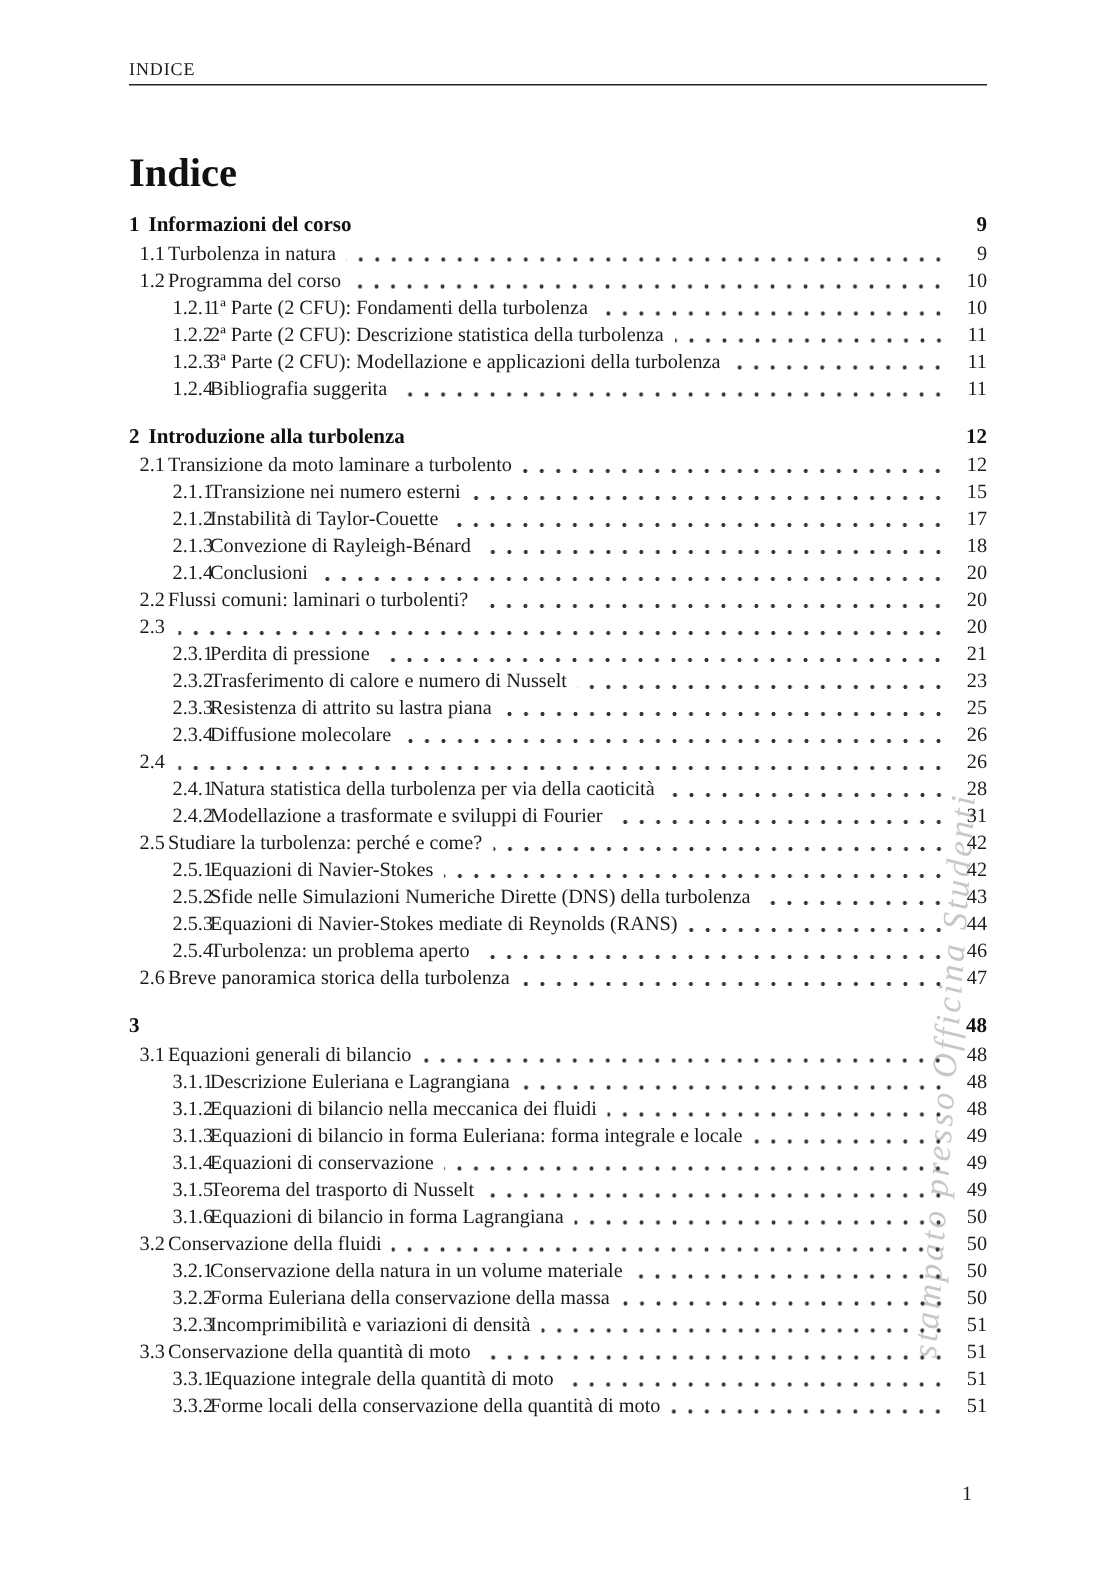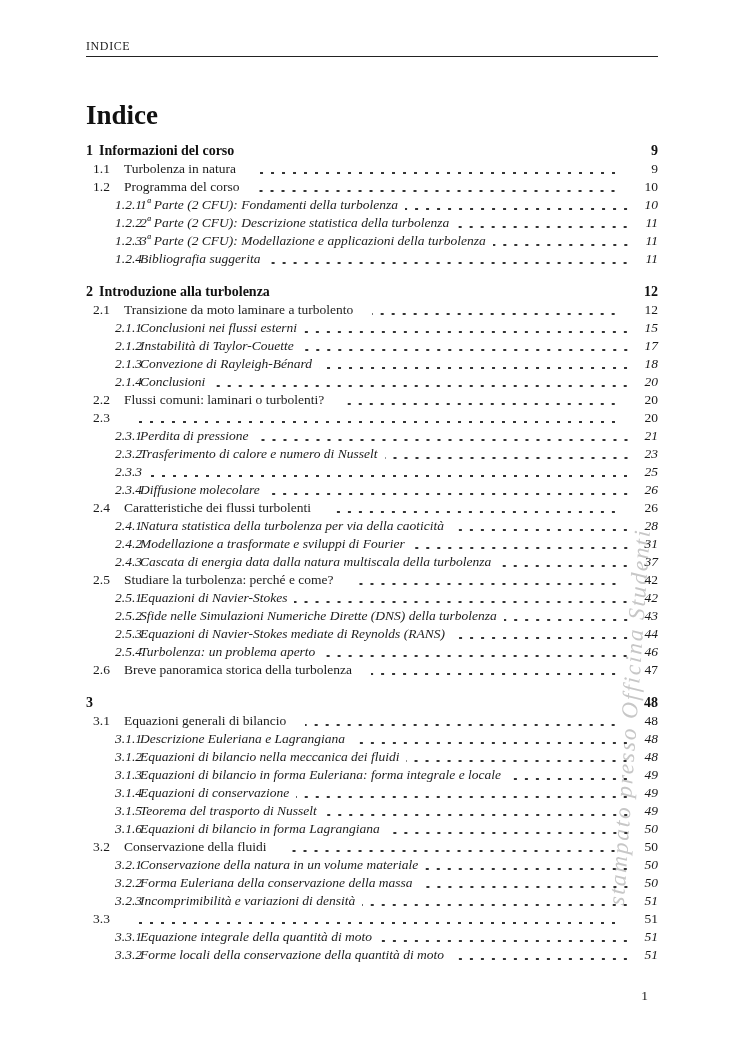--- a/index.html
+++ b/index.html
@@ -24,22 +24,22 @@
     font-size:27px;line-height:28px;font-weight:bold;color:#111;
   }
 
   
   .toc{position:absolute;left:86px;right:86px;top:142px;z-index:1;}
   .toc-row{display:flex;align-items:baseline;height:18px;line-height:18px;font-size:13.5px;white-space:nowrap;}
   .toc-row.l1{font-weight:bold;font-size:14px;color:#111;}
   .toc-row.l1:not(:first-child){margin-top:15px;}
   .num{flex:0 0 auto;}
   .l1 .num{width:13px;}
-  .l2{padding-left:7px;gap:12px;}  .l2 .num{width:19px;}
-  .l3{padding-left:29px;font-style:italic;} .l3 .num{width:25px;}
+  .l2{padding-left:7px;}  .l2 .num{width:19px;}
+  .l3{padding-left:29px;} .l3 .num{width:25px;}
   .ttl{flex:0 1 auto;overflow:hidden;}
   .dots{
     flex:1 1 auto;align-self:flex-end;height:4px;margin:0 5px 3px 7px;
     background-image:radial-gradient(circle,#333 1.15px,rgba(0,0,0,0) 1.5px);
     background-size:11px 4px;background-repeat:repeat-x;background-position:right center;
   }
   .spacer{flex:1 1 auto;}
   .pg{flex:0 0 auto;min-width:22px;text-align:right;}
 
   
@@ -118,21 +118,21 @@
         <span class="pg">12</span>
       </div>
       <div class="toc-row l2">
         <span class="num">2.1</span>
         <span class="ttl">Transizione da moto laminare a turbolento</span>
         <span class="dots"></span>
         <span class="pg">12</span>
       </div>
       <div class="toc-row l3">
         <span class="num">2.1.1</span>
-        <span class="ttl">Conclusioni nei flussi esterni</span>
+        <span class="ttl">Transizione nei numero esterni</span>
         <span class="dots"></span>
         <span class="pg">15</span>
       </div>
       <div class="toc-row l3">
         <span class="num">2.1.2</span>
         <span class="ttl">Instabilità di Taylor-Couette</span>
         <span class="dots"></span>
         <span class="pg">17</span>
       </div>
       <div class="toc-row l3">
@@ -165,52 +165,46 @@
         <span class="pg">21</span>
       </div>
       <div class="toc-row l3">
         <span class="num">2.3.2</span>
         <span class="ttl">Trasferimento di calore e numero di Nusselt</span>
         <span class="dots"></span>
         <span class="pg">23</span>
       </div>
       <div class="toc-row l3">
         <span class="num">2.3.3</span>
+        <span class="ttl">Resistenza di attrito su lastra piana</span>
         <span class="dots"></span>
         <span class="pg">25</span>
       </div>
       <div class="toc-row l3">
         <span class="num">2.3.4</span>
         <span class="ttl">Diffusione molecolare</span>
         <span class="dots"></span>
         <span class="pg">26</span>
       </div>
       <div class="toc-row l2">
         <span class="num">2.4</span>
-        <span class="ttl">Caratteristiche dei flussi turbolenti</span>
         <span class="dots"></span>
         <span class="pg">26</span>
       </div>
       <div class="toc-row l3">
         <span class="num">2.4.1</span>
         <span class="ttl">Natura statistica della turbolenza per via della caoticità</span>
         <span class="dots"></span>
         <span class="pg">28</span>
       </div>
       <div class="toc-row l3">
         <span class="num">2.4.2</span>
         <span class="ttl">Modellazione a trasformate e sviluppi di Fourier</span>
         <span class="dots"></span>
         <span class="pg">31</span>
-      </div>
-      <div class="toc-row l3">
-        <span class="num">2.4.3</span>
-        <span class="ttl">Cascata di energia data dalla natura multiscala della turbolenza</span>
-        <span class="dots"></span>
-        <span class="pg">37</span>
       </div>
       <div class="toc-row l2">
         <span class="num">2.5</span>
         <span class="ttl">Studiare la turbolenza: perché e come?</span>
         <span class="dots"></span>
         <span class="pg">42</span>
       </div>
       <div class="toc-row l3">
         <span class="num">2.5.1</span>
         <span class="ttl">Equazioni di Navier-Stokes</span>
@@ -307,20 +301,21 @@
         <span class="pg">50</span>
       </div>
       <div class="toc-row l3">
         <span class="num">3.2.3</span>
         <span class="ttl">Incomprimibilità e variazioni di densità</span>
         <span class="dots"></span>
         <span class="pg">51</span>
       </div>
       <div class="toc-row l2">
         <span class="num">3.3</span>
+        <span class="ttl">Conservazione della quantità di moto</span>
         <span class="dots"></span>
         <span class="pg">51</span>
       </div>
       <div class="toc-row l3">
         <span class="num">3.3.1</span>
         <span class="ttl">Equazione integrale della quantità di moto</span>
         <span class="dots"></span>
         <span class="pg">51</span>
       </div>
       <div class="toc-row l3">

